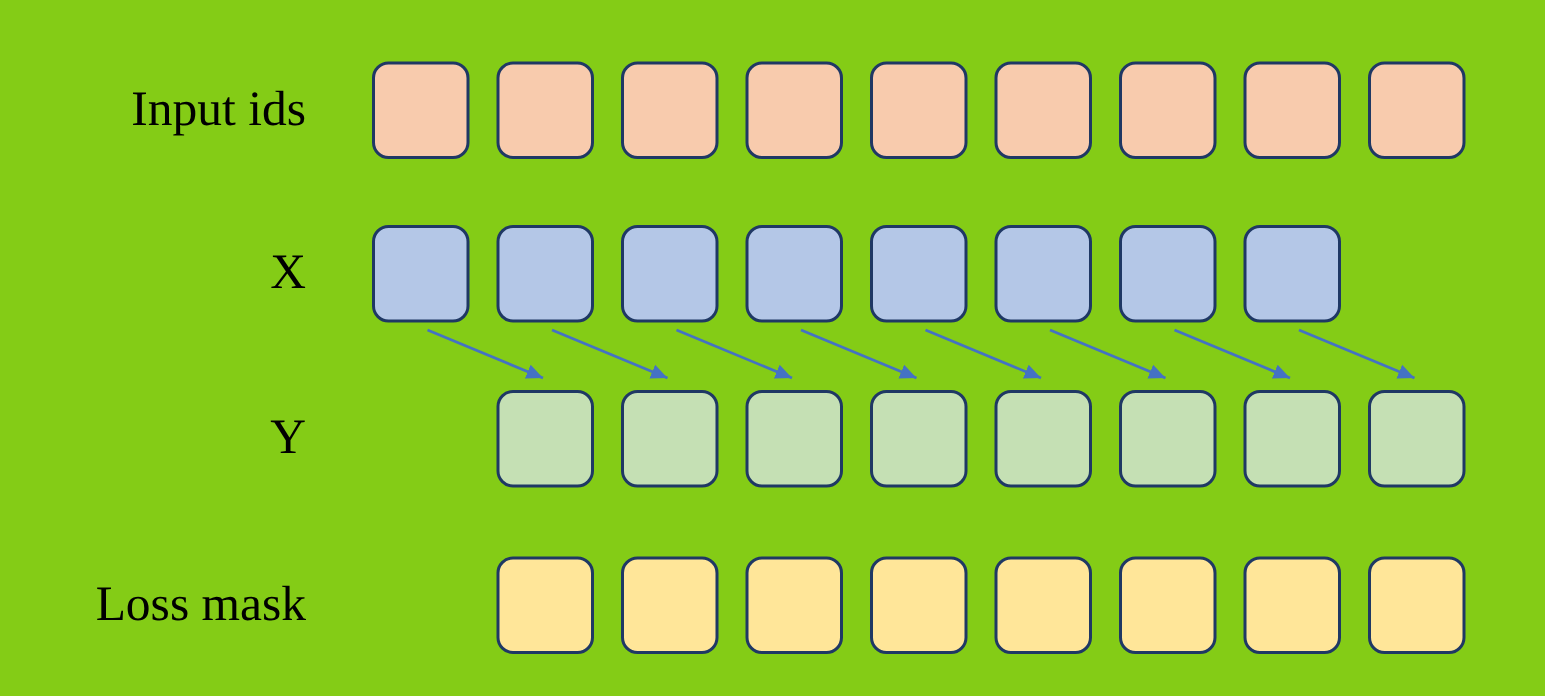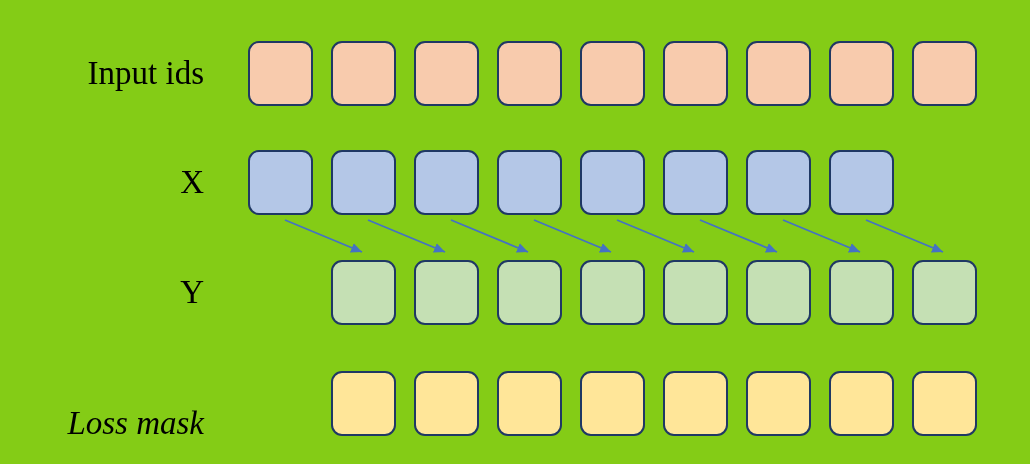--- a/index.html
+++ b/index.html
@@ -30,21 +30,21 @@
     height: 65px;
     line-height: 65px;
     text-align: right;
     font-size: 33px;
     color: #000000;
     white-space: nowrap;
   }
   .label-input-ids { top: 41px; }
   .label-x         { top: 150px; }
   .label-y         { top: 260px; }
-  .label-loss-mask { top: 391px; font-style: italic; }
+  .label-loss-mask { top: 371px; }
   .block {
     position: absolute;
     width: 65px;
     height: 65px;
     box-sizing: border-box;
     border: 2.5px solid #1F3864;
     border-radius: 11px;
   }
 </style>
 </head>

